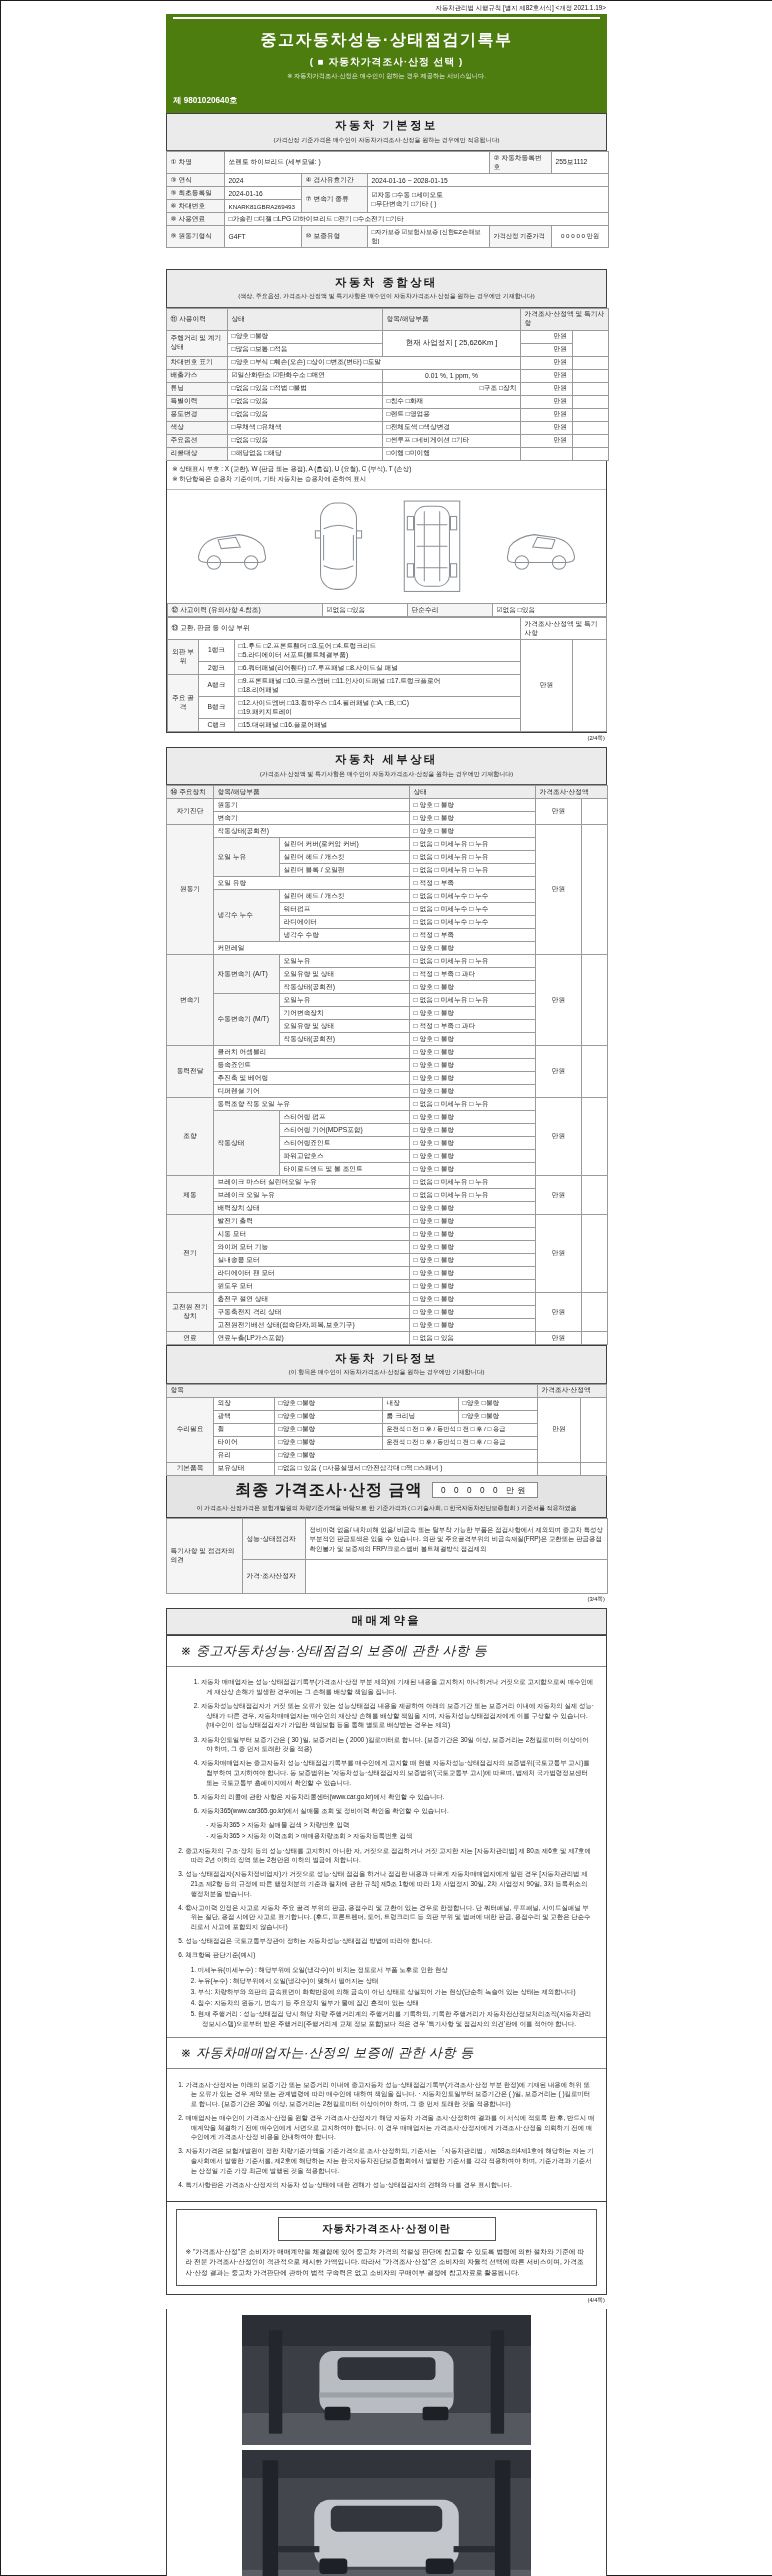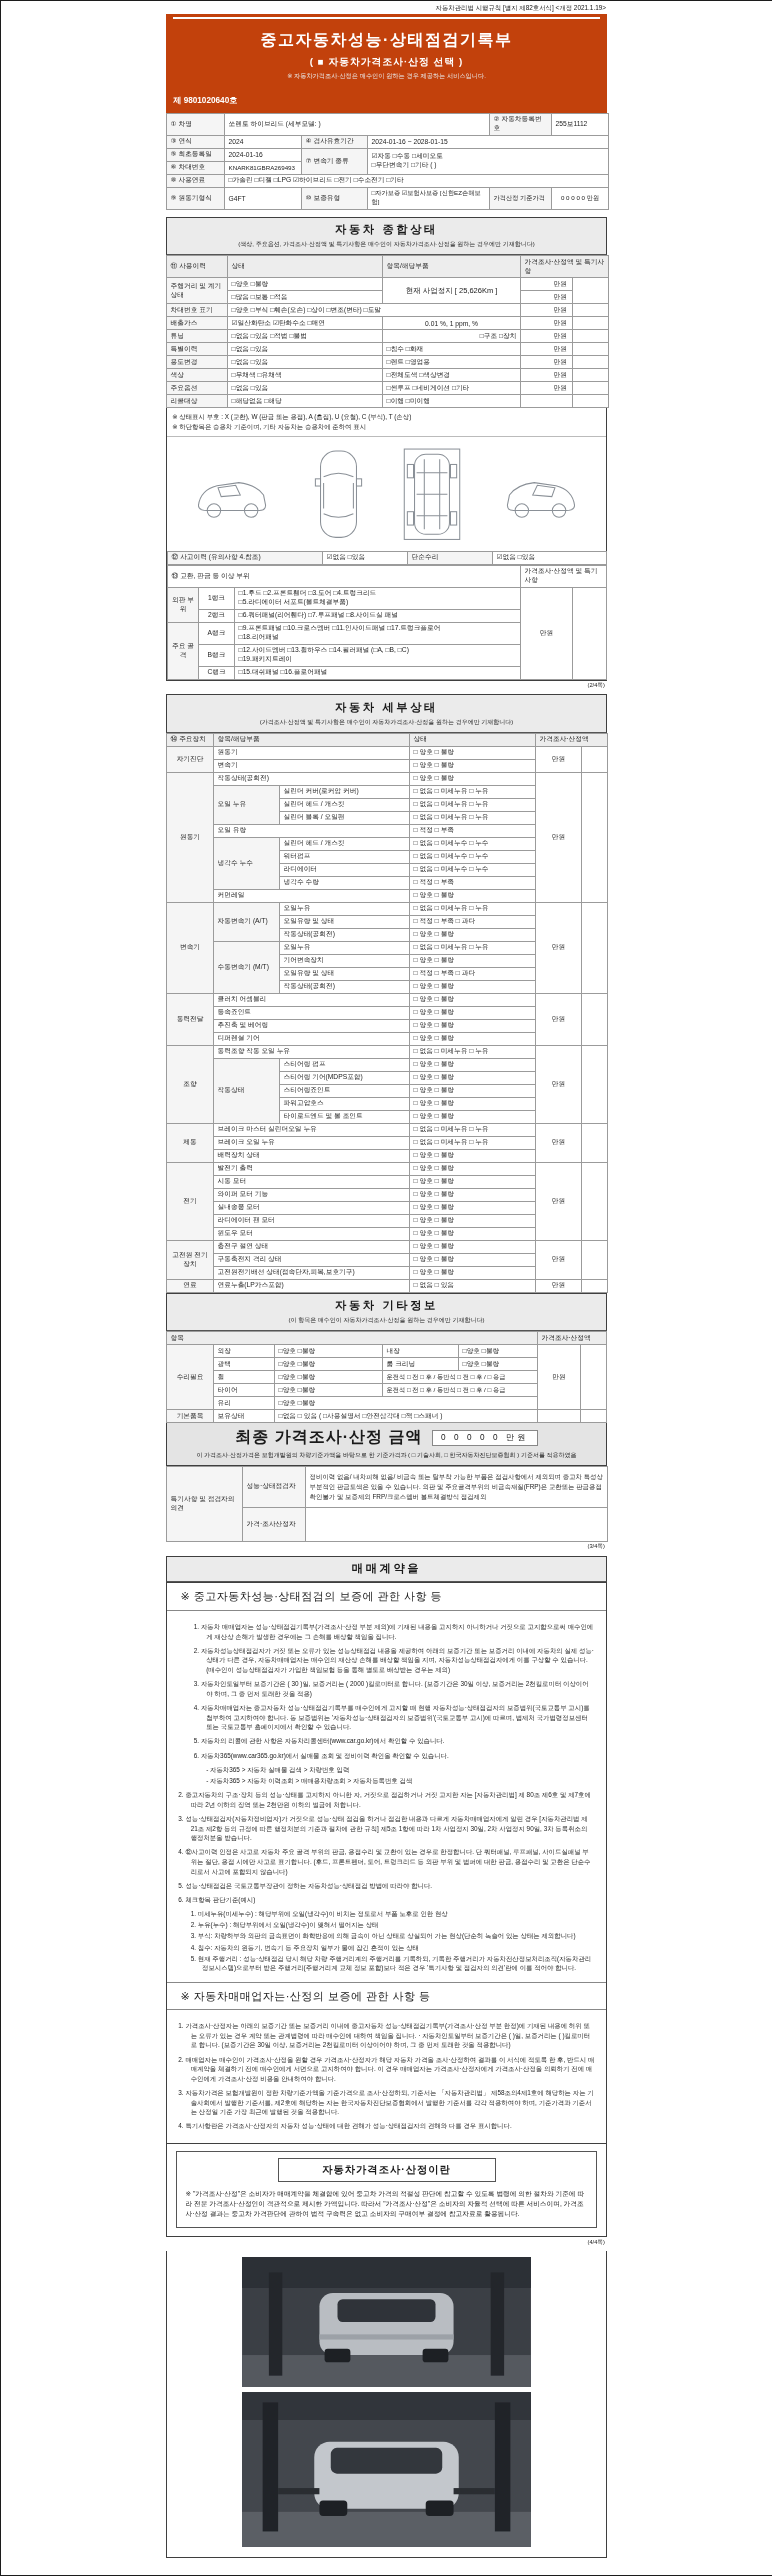--- a/index.html
+++ b/index.html
@@ -1,21 +1,21 @@
 <!DOCTYPE html>
 <html style="font-size:8.2px"><head>
 <meta charset="utf-8">
 <style>
   html,body{margin:0;padding:0;}
   body{width:773px;height:2576px;background:#fff;font-family:"Liberation Sans","DejaVu Sans",sans-serif;color:#1a1a1a;position:relative;overflow:hidden;}
   .page{position:absolute;inset:0;border:0.5px solid #1c1c1c;}
   .content{width:441px;margin:0 auto;}
   .formref{text-align:right;font-size:6.4px;padding:2.6px 1px 1.5px;color:#111;}
   
-  .titleblock{background:#c2410c;color:#fff;padding:3.1px 7.2px 5.2px;}
+  .titleblock{background:#4d7c0f;color:#fff;padding:3.1px 7.2px 5.2px;}
   .titleblock .rule{height:1.5px;background:#fff;margin-bottom:11.3px;}
   .title{font-size:16px;font-weight:bold;letter-spacing:1.5px;text-align:center;}
   .titlesub{font-size:9.8px;font-weight:bold;text-align:center;margin-top:4.6px;letter-spacing:1px;}
   .titlenote{font-size:6.2px;text-align:center;margin-top:3.6px;color:#eaeaea;}
   .docno{font-size:8.2px;font-weight:bold;text-align:left;margin-top:13.4px;padding-bottom:2.1px;}
   
   .frame{border:1px solid #3f3f3f;border-top:none;}
   .secband{background:#ebebeb;border:1px solid #3f3f3f;border-bottom:0.5px solid #555;text-align:center;padding:4.6px 0 5.2px;}
   .sectitle{font-size:11.3px;font-weight:bold;letter-spacing:2.6px;}
   .secnote{font-size:6px;margin-top:2.6px;color:#222;}
@@ -37,21 +37,21 @@
   .diagrams svg{stroke:#8a9097;fill:none;stroke-width:2;}
   
   .finalband{background:#e4e4e4;border:1px solid #3f3f3f;border-top:none;text-align:center;padding:4.1px 0 4.6px;}
   .finalrow{display:flex;justify-content:center;align-items:center;gap:9.3px;}
   .finallabel{font-size:16px;font-weight:bold;letter-spacing:1px;}
   .finalamount{background:#fff;border:0.5px solid #888;font-size:8.2px;padding:1.5px 8.2px;letter-spacing:3.1px;}
   .finalnote{font-size:6px;margin-top:3.1px;}
   .marker{text-align:right;font-size:5.7px;padding:1.5px 2.1px 4.1px;color:#222;}
   
   .noticebox{border:1px solid #3f3f3f;background:#fff;font-size:6.4px;line-height:1.5;}
-  .nhead{padding:5.2px 13.4px;border-bottom:0.5px solid #888;font-size:11px;letter-spacing:0.5px;}
+  .nhead{padding:5.2px 13.4px;border-bottom:0.5px solid #888;font-size:13px;letter-spacing:0.5px;font-style:italic;}
   .nbody{padding:6.2px 11.3px 7.2px;}
   .nitem{margin:4.6px 0;padding-left:12.4px;text-indent:-12.4px;}
   .nsub{margin-left:15.5px;}
   .nsubitem{margin:1.5px 0 1.5px 12.4px;padding-left:11.3px;text-indent:-11.3px;}
   
   .pdefouter{border:1px solid #3f3f3f;border-top:none;padding:7.2px 9.3px 8.2px;}
   .pdefinner{border:0.5px solid #555;padding:6.2px 8.2px 7.2px;}
   .pdeftitle{border:0.5px solid #555;width:216px;margin:0 auto;text-align:center;font-size:10.3px;font-weight:bold;letter-spacing:1px;padding:4.1px 0;}
   .pdefbody{font-size:6.7px;line-height:1.55;margin-top:6.2px;}
   
@@ -68,20 +68,24 @@
   <div class="formref">자동차관리법 시행규칙 [별지 제82호서식] &lt;개정 2021.1.19&gt;</div>
 
   <div class="titleblock">
     <div class="rule"></div>
     <div class="title">중고자동차성능·상태점검기록부</div>
     <div class="titlesub">( ■ 자동차가격조사·산정 선택 )</div>
     <div class="titlenote">※ 자동차가격조사·산정은 매수인이 원하는 경우 제공하는 서비스입니다.</div>
     <div class="docno">제 9801020640호</div>
   </div>
 
+  <div class="secband">
+    <div class="sectitle">자동차 기본정보</div>
+    <div class="secnote">(가격산정 기준가격은 매수인이 자동차가격조사·산정을 원하는 경우에만 적용됩니다)</div>
+  </div>
   <table class="tbl">
     <colgroup>
           <col style="width:58px">
           <col style="width:77px">
           <col style="width:66px">
           <col style="width:122px">
           <col style="width:62px">
           <col style="width:57px">
         </colgroup>
     <tbody>
@@ -116,21 +120,21 @@
       <td class="lbl">⑨ 원동기형식</td>
       <td>G4FT</td>
       <td class="lbl">⑩ 보증유형</td>
       <td style="font-size:6.2px">□자가보증  ☑보험사보증  [신한EZ손해보험]</td>
       <td class="lbl" style="font-size:6.2px">가격산정 기준가격</td>
       <td class="ctr" style="font-size:6.2px">0 0 0 0 0 만원</td>
     </tr>
   </tbody>
       </table>
 
-  <div class="secband" style="margin-top:7px">
+  <div class="secband" style="margin-top:21px">
     <div class="sectitle">자동차 종합상태</div>
     <div class="secnote">(색상, 주요옵션, 가격조사·산정액 및 특기사항은 매수인이 자동차가격조사·산정을 원하는 경우에만 기재합니다)</div>
   </div>
   <table class="tbl">
     <colgroup>
           <col style="width:61px">
           <col style="width:155px">
           <col style="width:138px">
           <col style="width:52px">
           <col style="width:36px">

